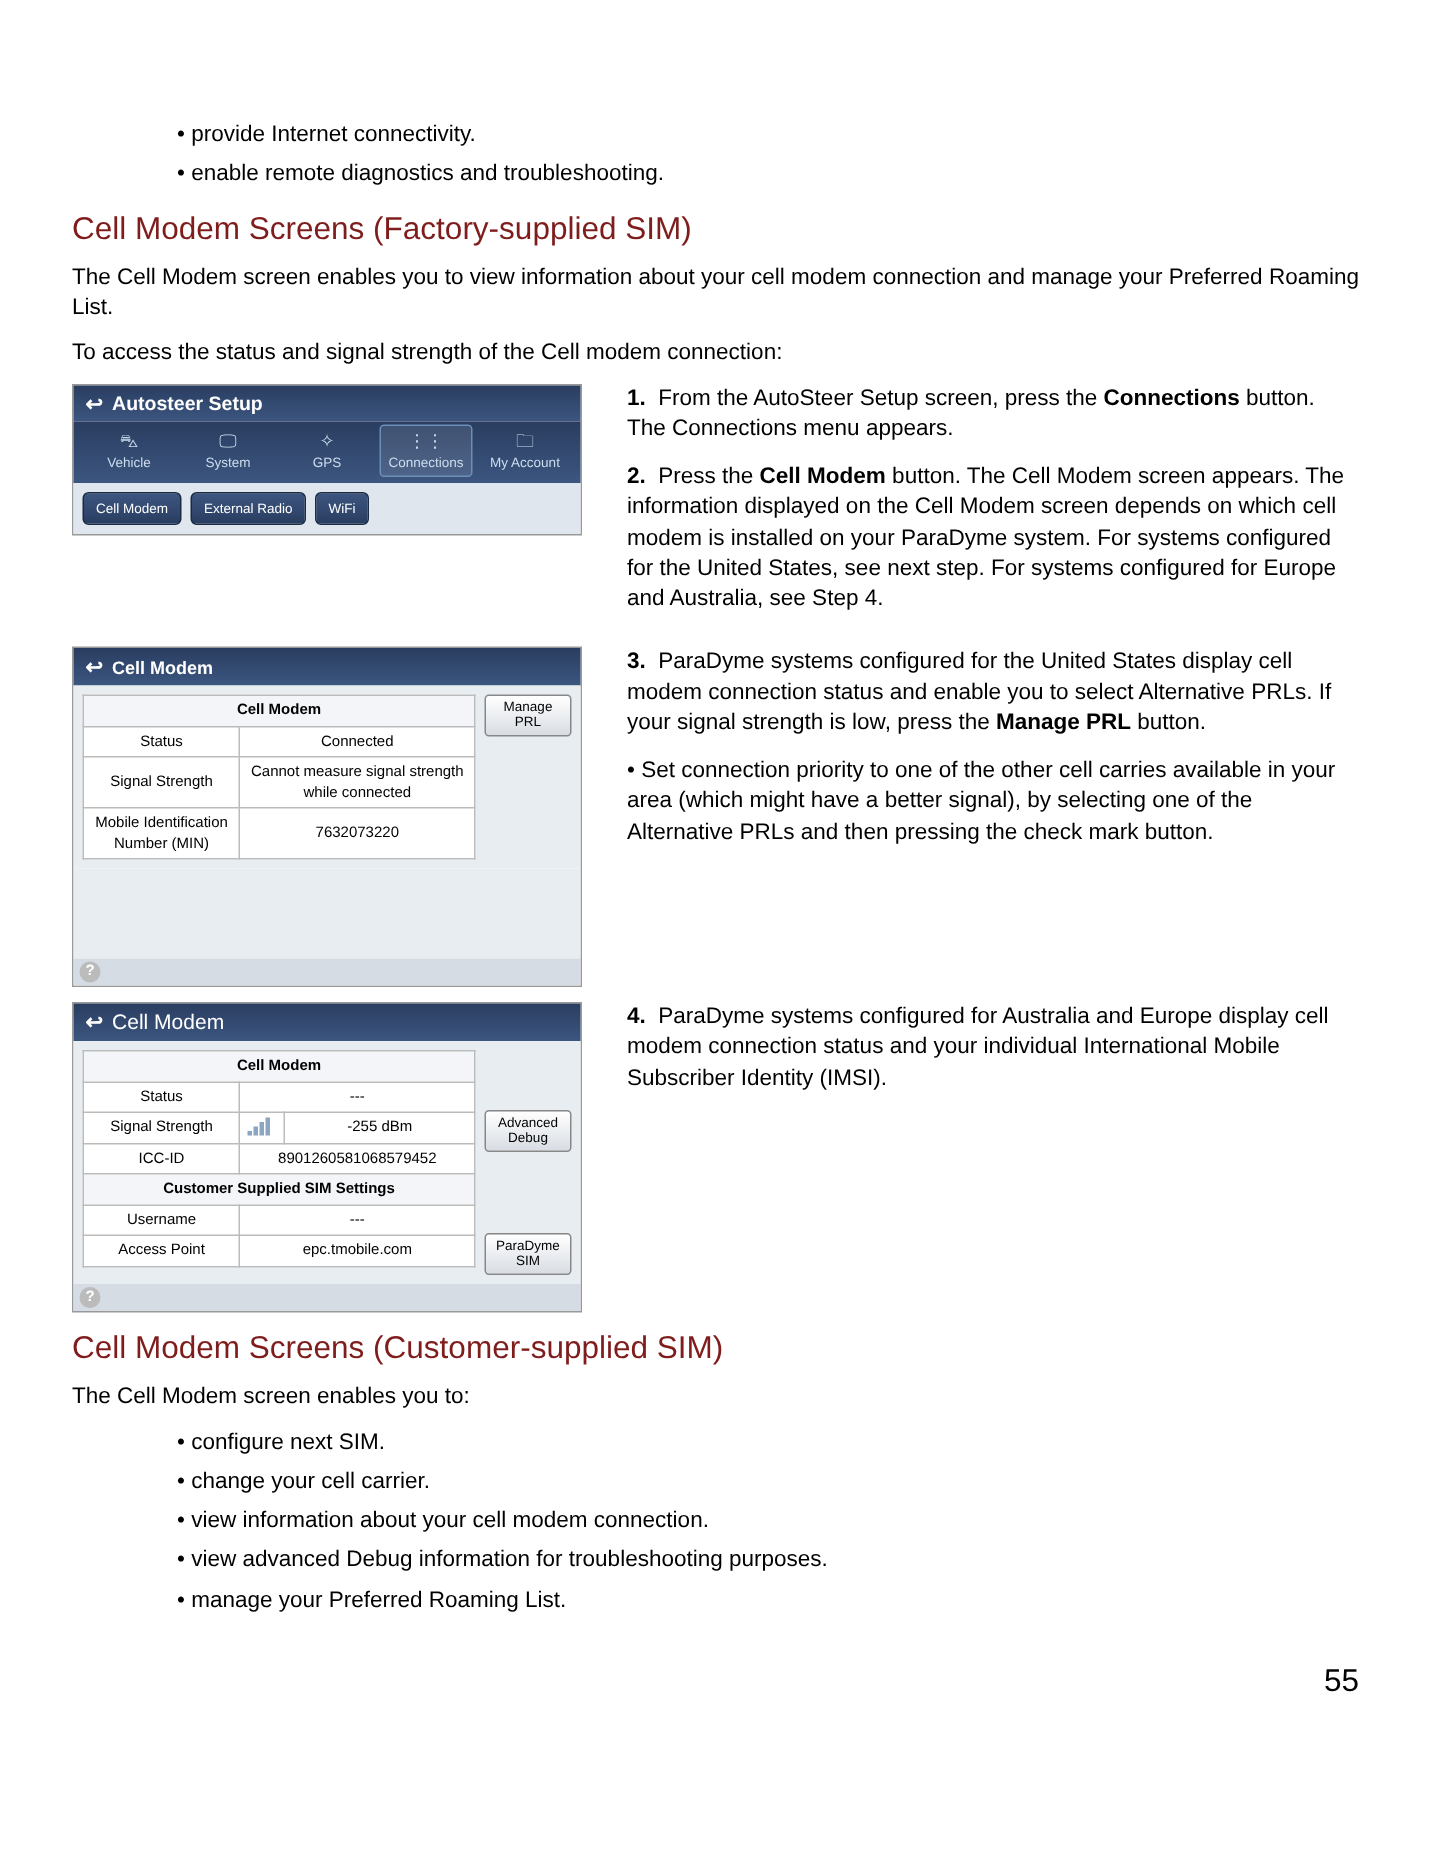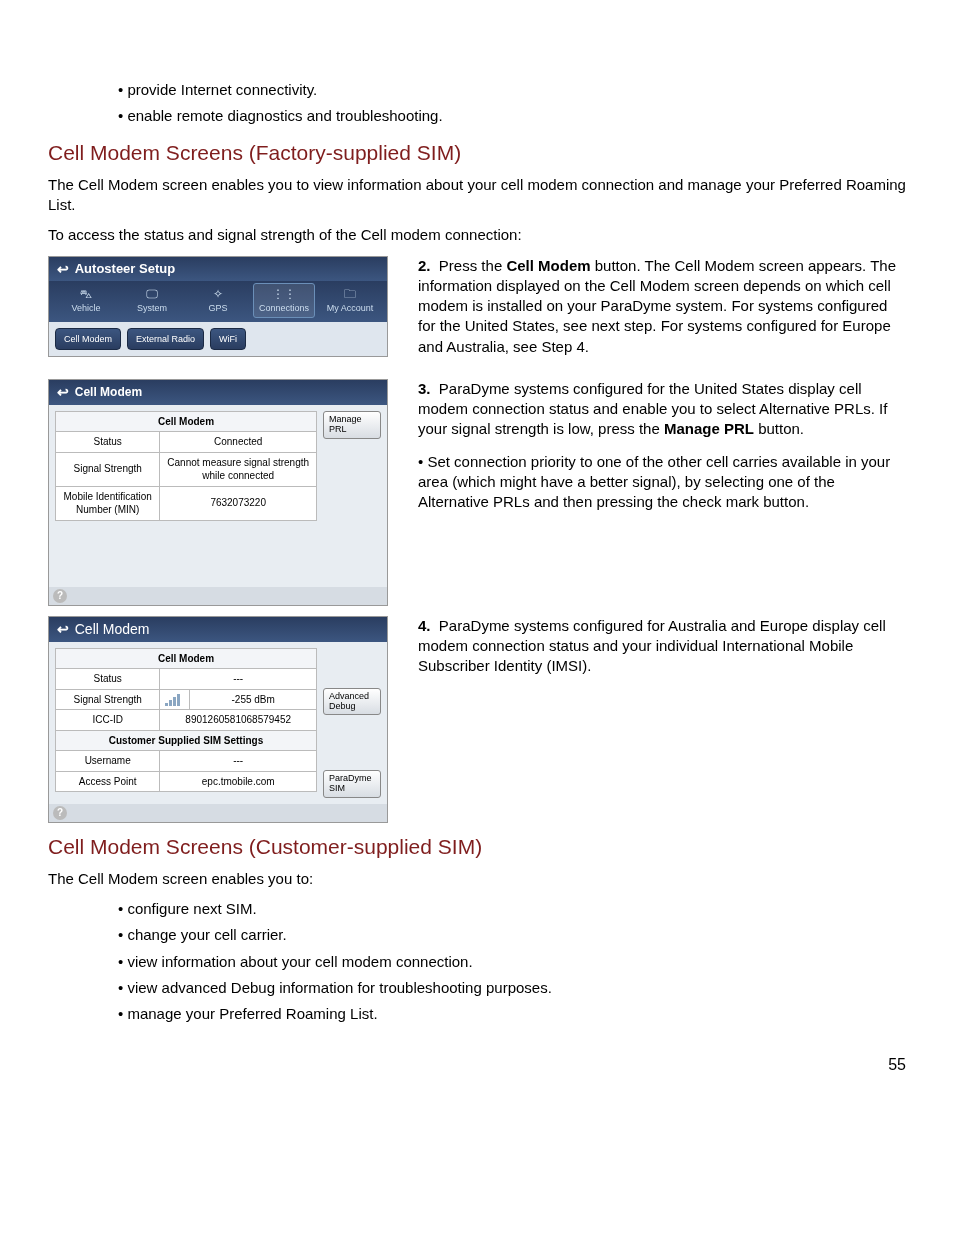--- a/index.html
+++ b/index.html
@@ -114,21 +114,21 @@
   }
   .cm-title .t-bold { font-weight: bold; font-size: 12px; }
   .cm-title .t-light { font-size: 14px; font-weight: normal; font-family: "Segoe UI", Arial, sans-serif; }
   .cm-body { background: #e8edf2; padding: 6px; display: flex; gap: 6px; }
   .cm-table { flex: 1; }
   .cm-side { width: 58px; display:flex; flex-direction:column; gap:6px; }
   .cm-btn {
     border: 1px solid #888;
     background: linear-gradient(#fff,#d8dde3);
     border-radius: 3px;
-    text-align: left;
+    text-align: center;
     font-size: 9px;
     padding: 3px 5px;
     line-height: 1.1;
   }
   table.grid { width: 100%; border-collapse: collapse; background: #fff; }
   table.grid th {
     background: #f3f5f8;
     font-weight: bold;
     font-size: 10px;
     padding: 3px;
@@ -154,21 +154,21 @@
     text-align: center;
     font-weight: bold;
   }
   .signal-bars { display:inline-flex; align-items:flex-end; gap:1px; height:12px; vertical-align:middle; margin-right:4px;}
   .signal-bars span { width:3px; background:#8aa6c2; }
   .signal-bars span:nth-child(1){height:3px}
   .signal-bars span:nth-child(2){height:6px}
   .signal-bars span:nth-child(3){height:9px}
   .signal-bars span:nth-child(4){height:12px}
 
-  .page-num { text-align: right; margin-top: 30px; font-size: 16px; }
+  .page-num { text-align: right; margin-top: 30px; font-size: 21px; }
 </style>
 </head>
 <body>
 
 <div class="bullet-list">
   <div class="bullet-row">provide Internet connectivity.</div>
   <div class="bullet-row">enable remote diagnostics and troubleshooting.</div>
 </div>
 
 <h2 class="section">Cell Modem Screens (Factory-supplied SIM)</h2>
@@ -190,20 +190,21 @@
         <div class="nav-item"><span class="nav-icon">🗀</span><span>My Account</span></div>
       </div>
       <div class="pill-row">
         <div class="pill">Cell Modem</div>
         <div class="pill">External Radio</div>
         <div class="pill">WiFi</div>
       </div>
     </div>
   </div>
   <div class="right">
+    <p class="numbered"><span class="num">1.</span>&nbsp;&nbsp;<span>From the AutoSteer Setup screen, press the </span><b>Connections</b><span> button. The Connections menu appears.</span></p>
     <p class="numbered"><span class="num">2.</span>&nbsp;&nbsp;<span>Press the </span><b>Cell Modem</b><span> button. The Cell Modem screen appears. The information displayed on the Cell Modem screen depends on which cell modem is installed on your ParaDyme system. For systems configured for the United States, see next step. For systems configured for Europe and Australia, see Step 4.</span></p>
   </div>
 </div>
 
 <div class="two-col">
   <div class="left">
     <div class="cm-shot">
       <div class="cm-title">
         <span class="back-arrow">↩</span>
         <span class="t-bold">Cell Modem</span>

